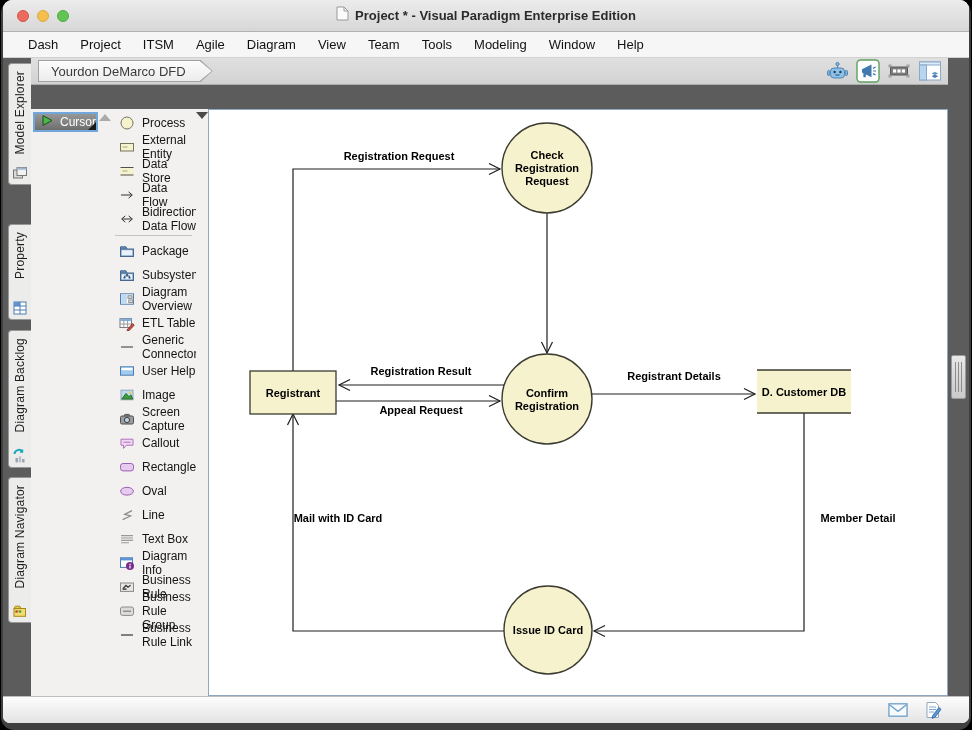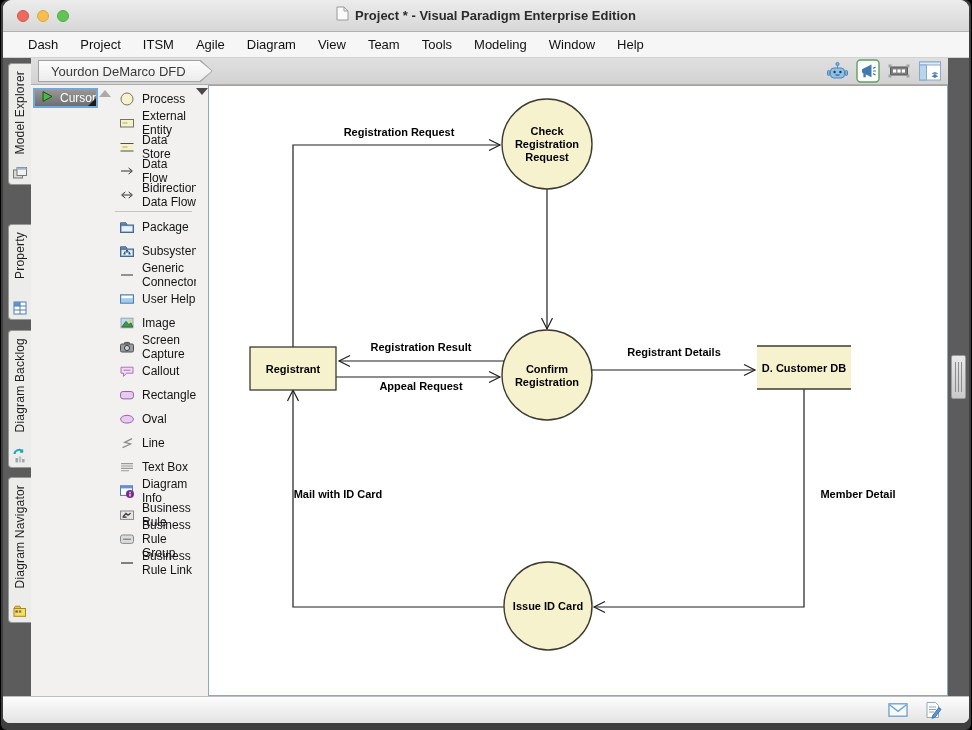--- a/index.html
+++ b/index.html
@@ -1,17 +1,17 @@
 <!DOCTYPE html>
 <html><head>
 <meta charset="utf-8">
 <style>
   * { margin:0; padding:0; box-sizing:border-box; }
   html,body { width:972px; height:730px; background:#000; font-family:"Liberation Sans",sans-serif; overflow:hidden; }
-  .window { position:absolute; left:1px; top:0; width:970px; height:730px; background:#3F3F3F; border-radius:6px; padding:0 2px 7px 2px; box-shadow:0 2px 8px rgba(0,0,0,.6); }
+  .window { position:absolute; left:1px; top:0; width:970px; height:730px; background:#3F3F3F; border-radius:13px; padding:0 2px 7px 2px; box-shadow:0 2px 8px rgba(0,0,0,.6); }
   .app { height:100%; display:flex; flex-direction:column; border-radius:9px 9px 7px 7px; overflow:hidden; background:#fff; }
 
   
   .titlebar { height:32px; flex:0 0 32px; background:linear-gradient(#ECECEC,#D7D7D7); border-bottom:1px solid #B2B2B2; position:relative; display:flex; align-items:center; justify-content:center; }
   .traffic { position:absolute; left:14px; top:10px; display:flex; gap:8px; }
   .tl { width:12px; height:12px; border-radius:50%; display:inline-block; }
   .tl.red { background:#EC6A5E; border:1px solid #D5554A; }
   .tl.yellow { background:#F5BF4F; border:1px solid #DFA93C; }
   .tl.green { background:#61C454; border:1px solid #4DAE41; }
   .title-wrap { display:flex; align-items:center; gap:6px; }
@@ -24,21 +24,21 @@
   
   .content { flex:1; display:flex; background:#5C5C5C; min-height:0; }
 
   
   .tabstrip { flex:0 0 28px; background:#5C5C5C; display:flex; flex-direction:column; }
   .side-tab { width:23px; margin-left:5px; background:#ECECEB; border:1px solid #979797; border-right:none; border-radius:4px 0 0 4px; display:flex; flex-direction:column; align-items:center; justify-content:space-between; padding:7px 0 3px 0; }
   .vlabel { writing-mode:vertical-rl; transform:rotate(180deg); font-size:12px; color:#1E1E1E; letter-spacing:.2px; }
   .tab-icon { width:16px; height:16px; display:block; margin-top:4px; }
 
   
-  .main { flex:1; display:flex; flex-direction:column; min-width:0; }
+  .main { flex:1; display:flex; flex-direction:column; min-width:0;gap:24px; }
   .breadcrumbbar { height:27px; flex:0 0 27px; background:linear-gradient(#E0E0E0,#D2D2D2); border-bottom:1px solid #ADADAD; display:flex; align-items:center; padding-left:7px; }
   .crumb-tab { height:22px; background:#A2A2A2; clip-path:polygon(0 0, calc(100% - 12px) 0, 100% 50%, calc(100% - 12px) 100%, 0 100%); padding:1px 1px; }
   .crumb-inner { height:100%; background:linear-gradient(#FCFCFC,#ECECEC); clip-path:polygon(0 0, calc(100% - 12px) 0, 100% 50%, calc(100% - 12px) 100%, 0 100%); display:flex; align-items:center; padding:0 26px 0 12px; font-size:13px; color:#3A3A3A; }
   .toolbar-icons { margin-left:auto; display:flex; align-items:center; gap:7px; padding-right:6px; }
   .tb-btn { width:24px; height:24px; display:flex; align-items:center; justify-content:center; }
 
   .workrow { flex:1; display:flex; min-height:0; }
 
   
   .palette { flex:0 0 177px; background:#F2F1EF; display:flex; flex-direction:row; overflow:hidden; }
@@ -273,20 +273,42 @@
                       <rect x="7" y="7" width="2" height="1.5" fill="#30597F"></rect>
                       <rect x="4.5" y="10" width="2" height="1.5" fill="#30597F"></rect>
                       <rect x="9.5" y="10" width="2" height="1.5" fill="#30597F"></rect>
                     </svg>
                   </span>
                   <span>Subsystem</span>
                 </li>
                 <li class="pal-item">
                   <span class="pic">
                     <svg width="16" height="16" viewBox="0 0 16 16">
+                      <rect x="1.5" y="2.8" width="13" height="10.4" fill="#FFFFFF" stroke="#4E7CB0"></rect>
+                      <rect x="2.2" y="3.5" width="5.6" height="9" fill="#BED8F0"></rect>
+                      <rect x="9" y="4.8" width="4" height="2.6" fill="#E2E2E2" stroke="#8A8A8A"></rect>
+                      <rect x="9.8" y="9" width="4" height="2.6" fill="#E2E2E2" stroke="#8A8A8A"></rect>
+                    </svg>
+                  </span>
+                  <span>Diagram Overview</span>
+                </li>
+                <li class="pal-item">
+                  <span class="pic">
+                    <svg width="16" height="16" viewBox="0 0 16 16">
+                      <rect x="1" y="3.5" width="11.5" height="9" fill="#FFFFFF" stroke="#7A7A7A"></rect>
+                      <rect x="1" y="3.5" width="11.5" height="2.6" fill="#7FB2E5"></rect>
+                      <path d="M1 9h11.5M4.8 3.5v9M8.6 3.5v9" stroke="#9A9A9A"></path>
+                      <path d="M8.6 14.2 L13.6 8.6 l1.6 1.5 L10.3 15.4 l-2.2.5z" fill="#C85048" stroke="#8E352F"></path>
+                    </svg>
+                  </span>
+                  <span>ETL Table</span>
+                </li>
+                <li class="pal-item">
+                  <span class="pic">
+                    <svg width="16" height="16" viewBox="0 0 16 16">
                       <line x1="2" y1="8" x2="14" y2="8" stroke="#7A7A7A" stroke-width="1.6"></line>
                     </svg>
                   </span>
                   <span>Generic Connector</span>
                 </li>
                 <li class="pal-item">
                   <span class="pic">
                     <svg width="16" height="16" viewBox="0 0 16 16">
                       <rect x="1.5" y="3.8" width="13" height="8.4" fill="#9FCBEF" stroke="#4E7CB0"></rect>
                       <rect x="2.5" y="4.8" width="11" height="2.4" fill="#FFFFFF"></rect>

